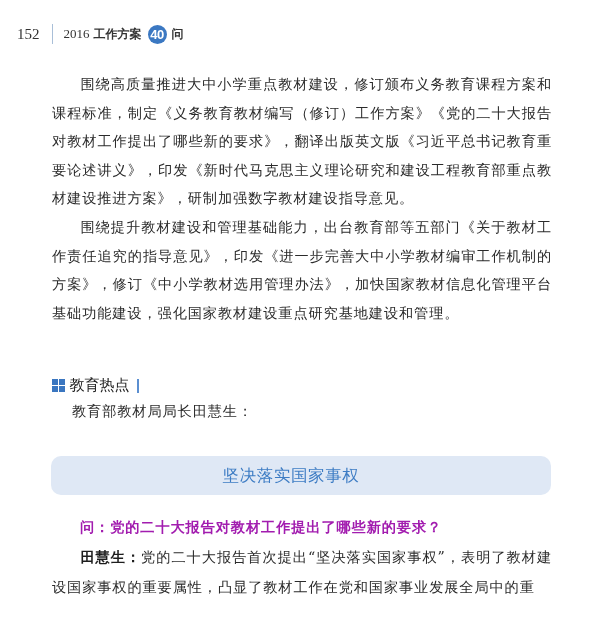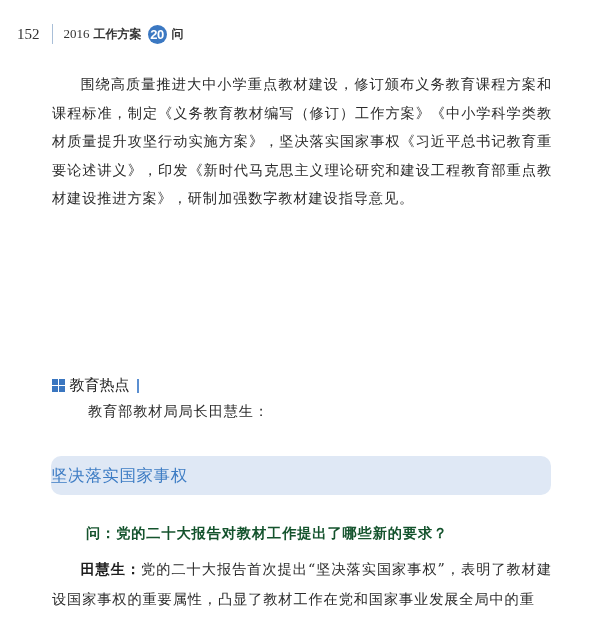--- a/index.html
+++ b/index.html
@@ -101,57 +101,57 @@
       display: block;
     }
     .section-bar {
       width: 2px;
       height: 14px;
       background: #5b8fd1;
       margin-left: 7px;
     }
     .byline {
       position: absolute;
-      left: 88px;
+      left: 72px;
       top: 402px;
       font-size: 14.2px;
       letter-spacing: 0.9px;
       color: #2b2b2b;
     }
     .banner {
       position: absolute;
       left: 51px;
       top: 456px;
       width: 500px;
       height: 39px;
       background: #dfe8f5;
       border-radius: 10px;
       display: flex;
       align-items: center;
-      justify-content: space-between;
+      justify-content: center;
       font-family: "DejaVu Sans", "Liberation Sans", sans-serif;
       font-size: 16.5px;
       color: #3d7cc4;
       letter-spacing: 0.6px;
     }
     .banner .gap { display: inline-block; width: 20px; }
     .qa {
       position: absolute;
       left: 52px;
       top: 512px;
       width: 500px;
     }
     .question {
       font-size: 14.2px;
       line-height: 30px;
       font-weight: bold;
-      margin: 6px;
+      margin: 0;
       padding-left: 28px;
       letter-spacing: 0.9px;
-      color: #14532d;
+      color: #a21caf;
     }
     .answer {
       font-size: 14.2px;
       line-height: 30px;
       margin: 0;
       text-indent: 2em;
       text-align: justify;
       letter-spacing: 0.9px;
       color: #2b2b2b;
     }
@@ -162,26 +162,27 @@
     }
   </style>
 </head>
 <body>
 
 <div class="header">
   <span class="page-num">152</span>
   <span class="header-divider"></span>
   <span class="header-year">2016</span>
   <span class="header-title">工作方案</span>
-  <span class="badge">20</span>
+  <span class="badge">40</span>
   <span class="header-suffix">问</span>
 </div>
 
 <div class="content">
-  <p class="para">围绕高质量推进大中小学重点教材建设，修订颁布义务教育课程方案和课程标准，制定《义务教育教材编写（修订）工作方案》《中小学科学类教材质量提升攻坚行动实施方案》，坚决落实国家事权《习近平总书记教育重要论述讲义》，印发《新时代马克思主义理论研究和建设工程教育部重点教材建设推进方案》，研制加强数字教材建设指导意见。</p>
+  <p class="para">围绕高质量推进大中小学重点教材建设，修订颁布义务教育课程方案和课程标准，制定《义务教育教材编写（修订）工作方案》《党的二十大报告对教材工作提出了哪些新的要求》，翻译出版英文版《习近平总书记教育重要论述讲义》，印发《新时代马克思主义理论研究和建设工程教育部重点教材建设推进方案》，研制加强数字教材建设指导意见。</p>
+  <p class="para">围绕提升教材建设和管理基础能力，出台教育部等五部门《关于教材工作责任追究的指导意见》，印发《进一步完善大中小学教材编审工作机制的方案》，修订《中小学教材选用管理办法》，加快国家教材信息化管理平台基础功能建设，强化国家教材建设重点研究基地建设和管理。</p>
 </div>
 
 <div class="section-head">
   <span class="grid-icon">
     <span></span>
       <span></span>
       <span></span>
       <span></span>
   </span>
   <span>教育热点</span>

